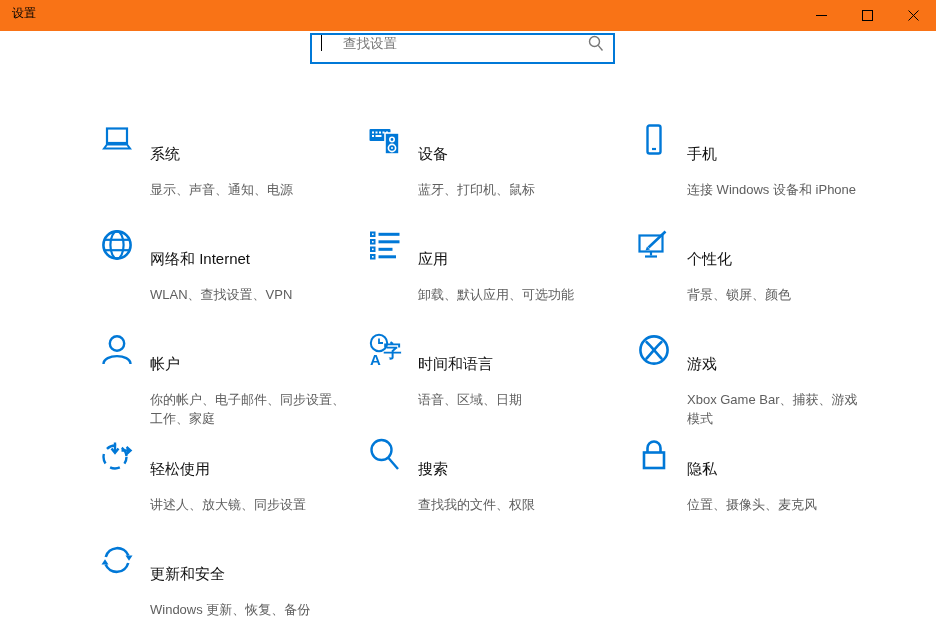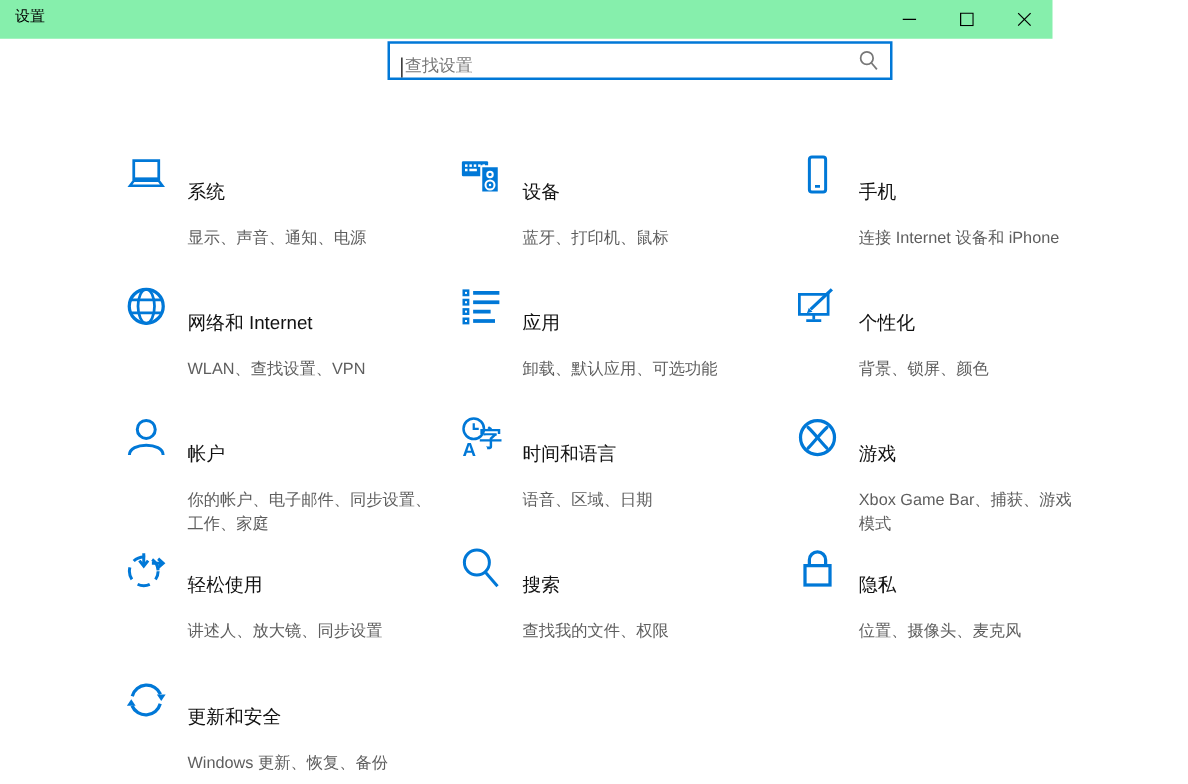--- a/index.html
+++ b/index.html
@@ -3,29 +3,29 @@
 <meta charset="utf-8">
 <style>
   html,body{margin:0;padding:0;}
   body{
     width:950px;height:627px;position:relative;overflow:hidden;
     background:#ffffff;
     font-family:"Liberation Sans","DejaVu Sans",sans-serif;
     -webkit-font-smoothing:antialiased;
   }
   
-  .titlebar{position:absolute;left:0;top:0;width:842px;height:31px;background:#86efac;}
+  .titlebar{position:absolute;left:0;top:0;width:936px;height:31px;background:#f97316;}
   .titlebar-title{position:absolute;left:12px;top:5px;font-size:12px;color:#000;}
   .win-controls{position:absolute;right:0;top:0;height:31px;display:flex;}
   .win-btn{width:46px;height:31px;display:flex;align-items:center;justify-content:center;background:transparent;border:none;cursor:pointer;}
   .win-btn svg{display:block;}
   
   .searchbox{
-    position:absolute;left:310px;top:33px;width:404px;height:31px;box-sizing:border-box;
-    border:2px solid #0078D7;background:#fff;display:flex;align-items:flex-end;padding:0 9px;cursor:text;
+    position:absolute;left:310px;top:33px;width:305px;height:31px;box-sizing:border-box;
+    border:2px solid #0078D7;background:#fff;display:flex;align-items:flex-start;padding:0 9px;cursor:text;gap:19px;
   }
   .caret{width:1px;height:16px;background:#000;flex:none;}
   .search-placeholder{margin-left:2px;font-size:13.5px;color:#767676;flex:1;white-space:nowrap;overflow:hidden;}
   .search-mag{flex:none;margin-left:6px;}
   
   .tiles{
     position:absolute;left:100px;top:118px;
     display:grid;grid-template-columns:268px 269px 300px;grid-auto-rows:105px;
   }
   .tile{display:flex;align-items:flex-start;cursor:pointer;}
@@ -121,21 +121,21 @@
 
   <div class="tile">
     <span class="tile-icon">
       <svg viewBox="0 0 34 34">
         <rect x="10.5" y="2.5" width="13" height="28" rx="2" fill="none" stroke="#0078D7" stroke-width="2.4"></rect>
         <line x1="15" y1="26" x2="19" y2="26" stroke="#0078D7" stroke-width="2.2"></line>
       </svg>
     </span>
     <span class="tile-text">
       <span class="tile-title">手机</span>
-      <span class="tile-sub">连接 Internet 设备和 iPhone</span>
+      <span class="tile-sub">连接 Windows 设备和 iPhone</span>
     </span>
   </div>
 
   <div class="tile">
     <span class="tile-icon">
       <svg viewBox="0 0 34 34">
         <circle cx="17" cy="17" r="13.6" fill="none" stroke="#0078D7" stroke-width="2.6"></circle>
         <ellipse cx="17" cy="17" rx="6.6" ry="13.6" fill="none" stroke="#0078D7" stroke-width="2.2"></ellipse>
         <line x1="4.8" y1="11.8" x2="29.2" y2="11.8" stroke="#0078D7" stroke-width="2.2"></line>
         <line x1="4.8" y1="22.2" x2="29.2" y2="22.2" stroke="#0078D7" stroke-width="2.2"></line>

